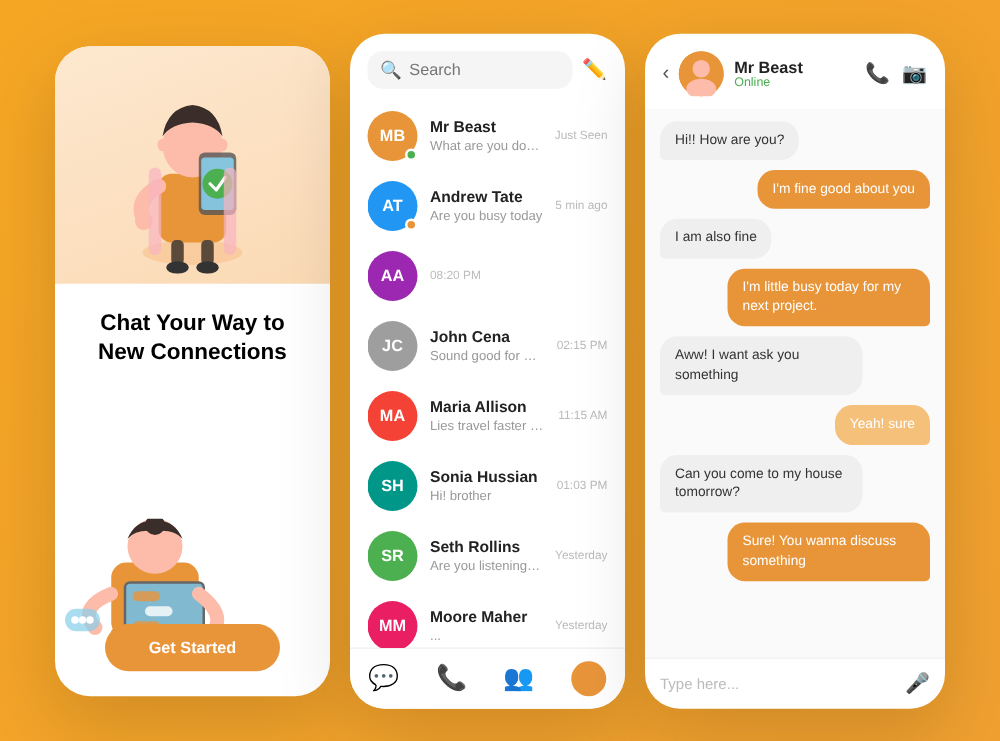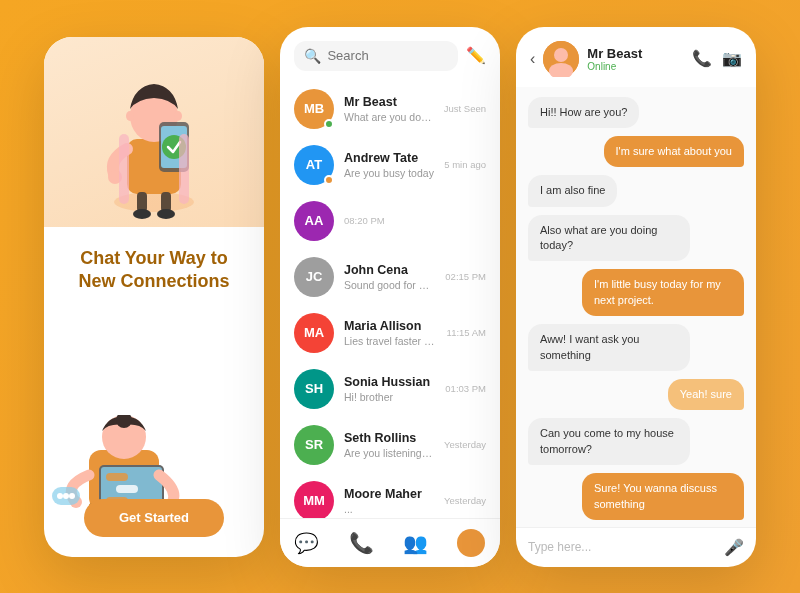--- a/index.html
+++ b/index.html
@@ -36,21 +36,21 @@
     
     .intro-text-section {
       padding: 20px 20px 16px;
       text-align: center;
       flex: 1;
     }
 
     .intro-title {
       font-size: 18px;
       font-weight: 700;
-      color: #a16207;
+      color: #000000;
       line-height: 1.3;
       margin-bottom: 10px;
     }
 
     .intro-subtitle {
       font-size: 11px;
       color: #888;
       line-height: 1.5;
     }
 
@@ -603,23 +603,22 @@
       </div>
       <div class="header-actions">
         <span class="header-action-icon">📞</span>
         <span class="header-action-icon">📷</span>
       </div>
     </div>
 
     <div class="messages">
 
     <div class="msg msg-received">Hi!! How are you?</div>
-        <div class="msg msg-sent">I'm sure what about you</div>
+        <div class="msg msg-sent">I'm fine good about you</div>
         <div class="msg msg-received">I am also fine</div>
-        <div class="msg msg-received">Also what are you doing today?</div>
         <div class="msg msg-sent">I'm little busy today for my next project.</div>
         <div class="msg msg-received">Aww! I want ask you something</div>
         <div class="msg msg-sent-secondary">Yeah! sure</div>
         <div class="msg msg-received">Can you come to my house tomorrow?</div>
         <div class="msg msg-sent">Sure! You wanna discuss something</div>
       </div>
 
     <div class="chat-input-area">
       <input type="text" class="chat-input" placeholder="Type here..." style="">
       <span class="mic-icon">🎤</span>

